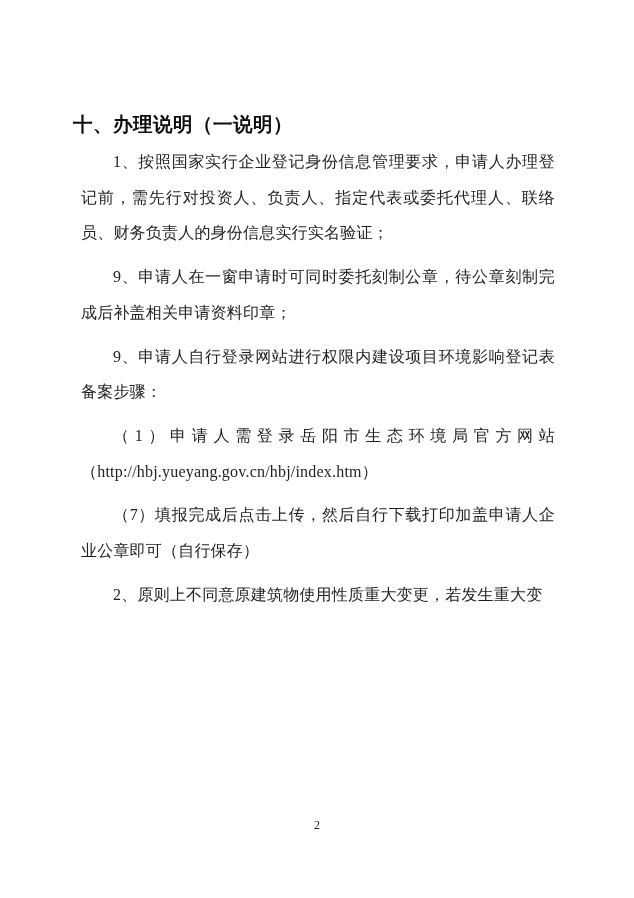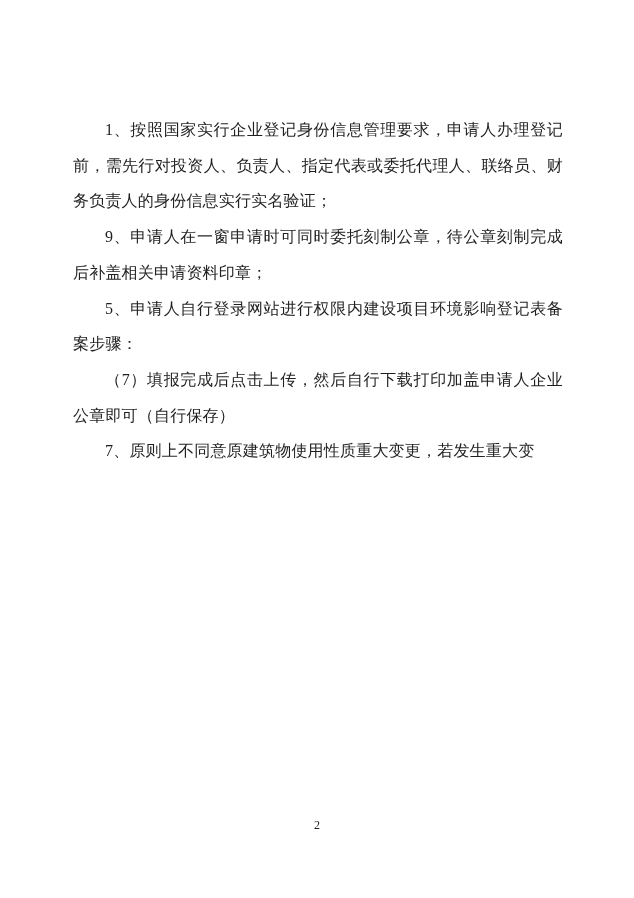--- a/index.html
+++ b/index.html
@@ -25,21 +25,21 @@
   .heading {
     font-family: "Liberation Sans", "DejaVu Sans", sans-serif;
     font-weight: bold;
     font-size: 19.5px;
     line-height: 24px;
     letter-spacing: 0.5px;
     color: #0d0d0d;
     margin: 0 0 7px 0;
   }
   .para {
-    margin: 0;
+    margin: 8px;
     font-size: 16px;
     line-height: 35.7px;
     text-align: justify;
     text-justify: inter-ideograph;
     text-indent: 2em;
     letter-spacing: 0.2px;
   }
   .url {
     white-space: nowrap;
   }
@@ -53,31 +53,33 @@
     line-height: 16px;
     color: #1f1f1f;
   }
 </style>
 </head>
 <body>
 
 <div class="page">
   <div class="content">
 
+    <h1 class="heading">十、办理说明（一说明）</h1>
 
     <p class="para">1、按照国家实行企业登记身份信息管理要求，申请人办理登记前，需先行对投资人、负责人、指定代表或委托代理人、联络员、财务负责人的身份信息实行实名验证；</p>
 
     <p class="para">9、申请人在一窗申请时可同时委托刻制公章，待公章刻制完成后补盖相关申请资料印章；</p>
 
 
 
-    <p class="para">5、申请人自行登录网站进行权限内建设项目环境影响登记表备案步骤：</p>
+    <p class="para">9、申请人自行登录网站进行权限内建设项目环境影响登记表备案步骤：</p>
 
+    <p class="para"><span>（1）申请人需登录岳阳市生态环境局官方网站</span><span class="url">（http://hbj.yueyang.gov.cn/hbj/index.htm）</span></p>
 
 
     <p class="para">（7）填报完成后点击上传，然后自行下载打印加盖申请人企业公章即可（自行保存）</p>
 
-    <p class="para">7、原则上不同意原建筑物使用性质重大变更，若发生重大变</p>
+    <p class="para">2、原则上不同意原建筑物使用性质重大变更，若发生重大变</p>
 
   </div>
 
   <div class="page-number">2</div>
 </div>
 
 </body></html>

